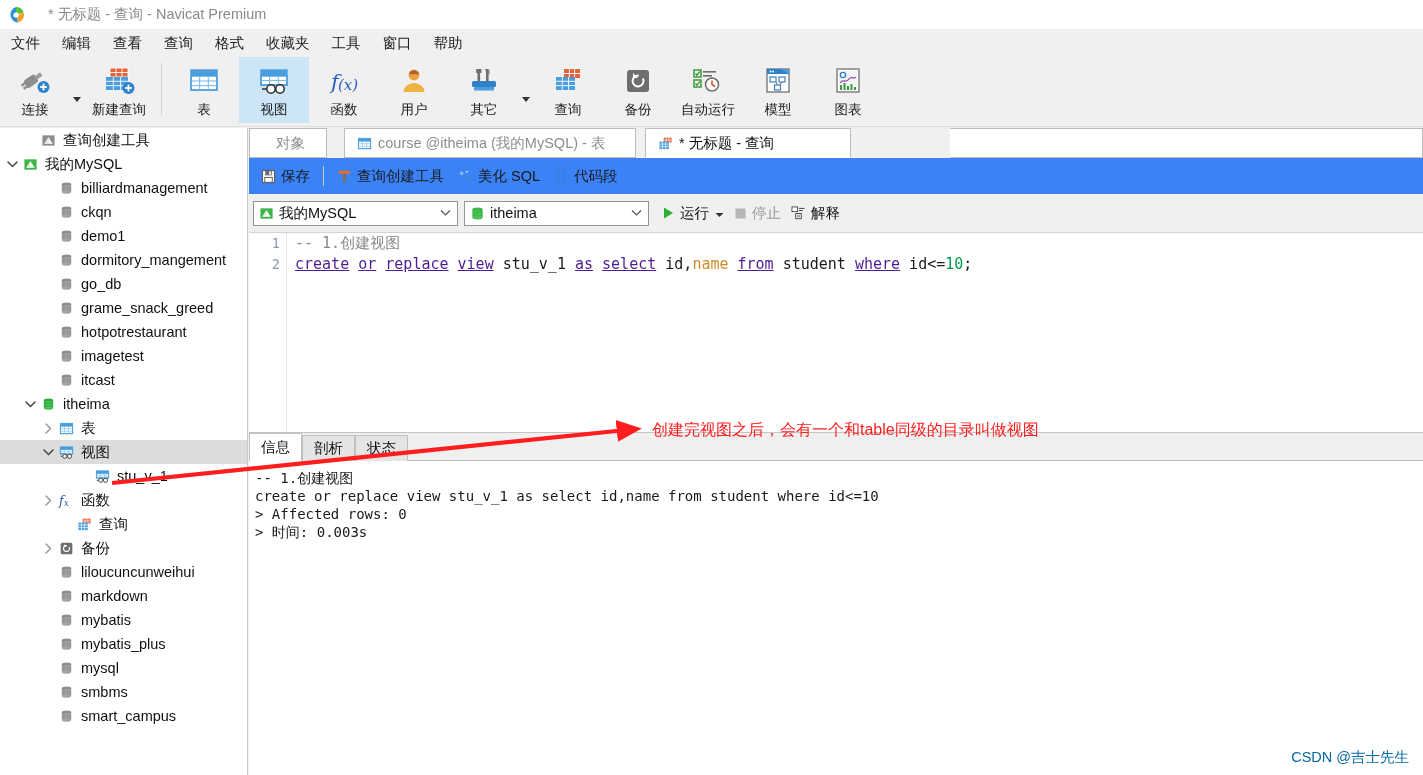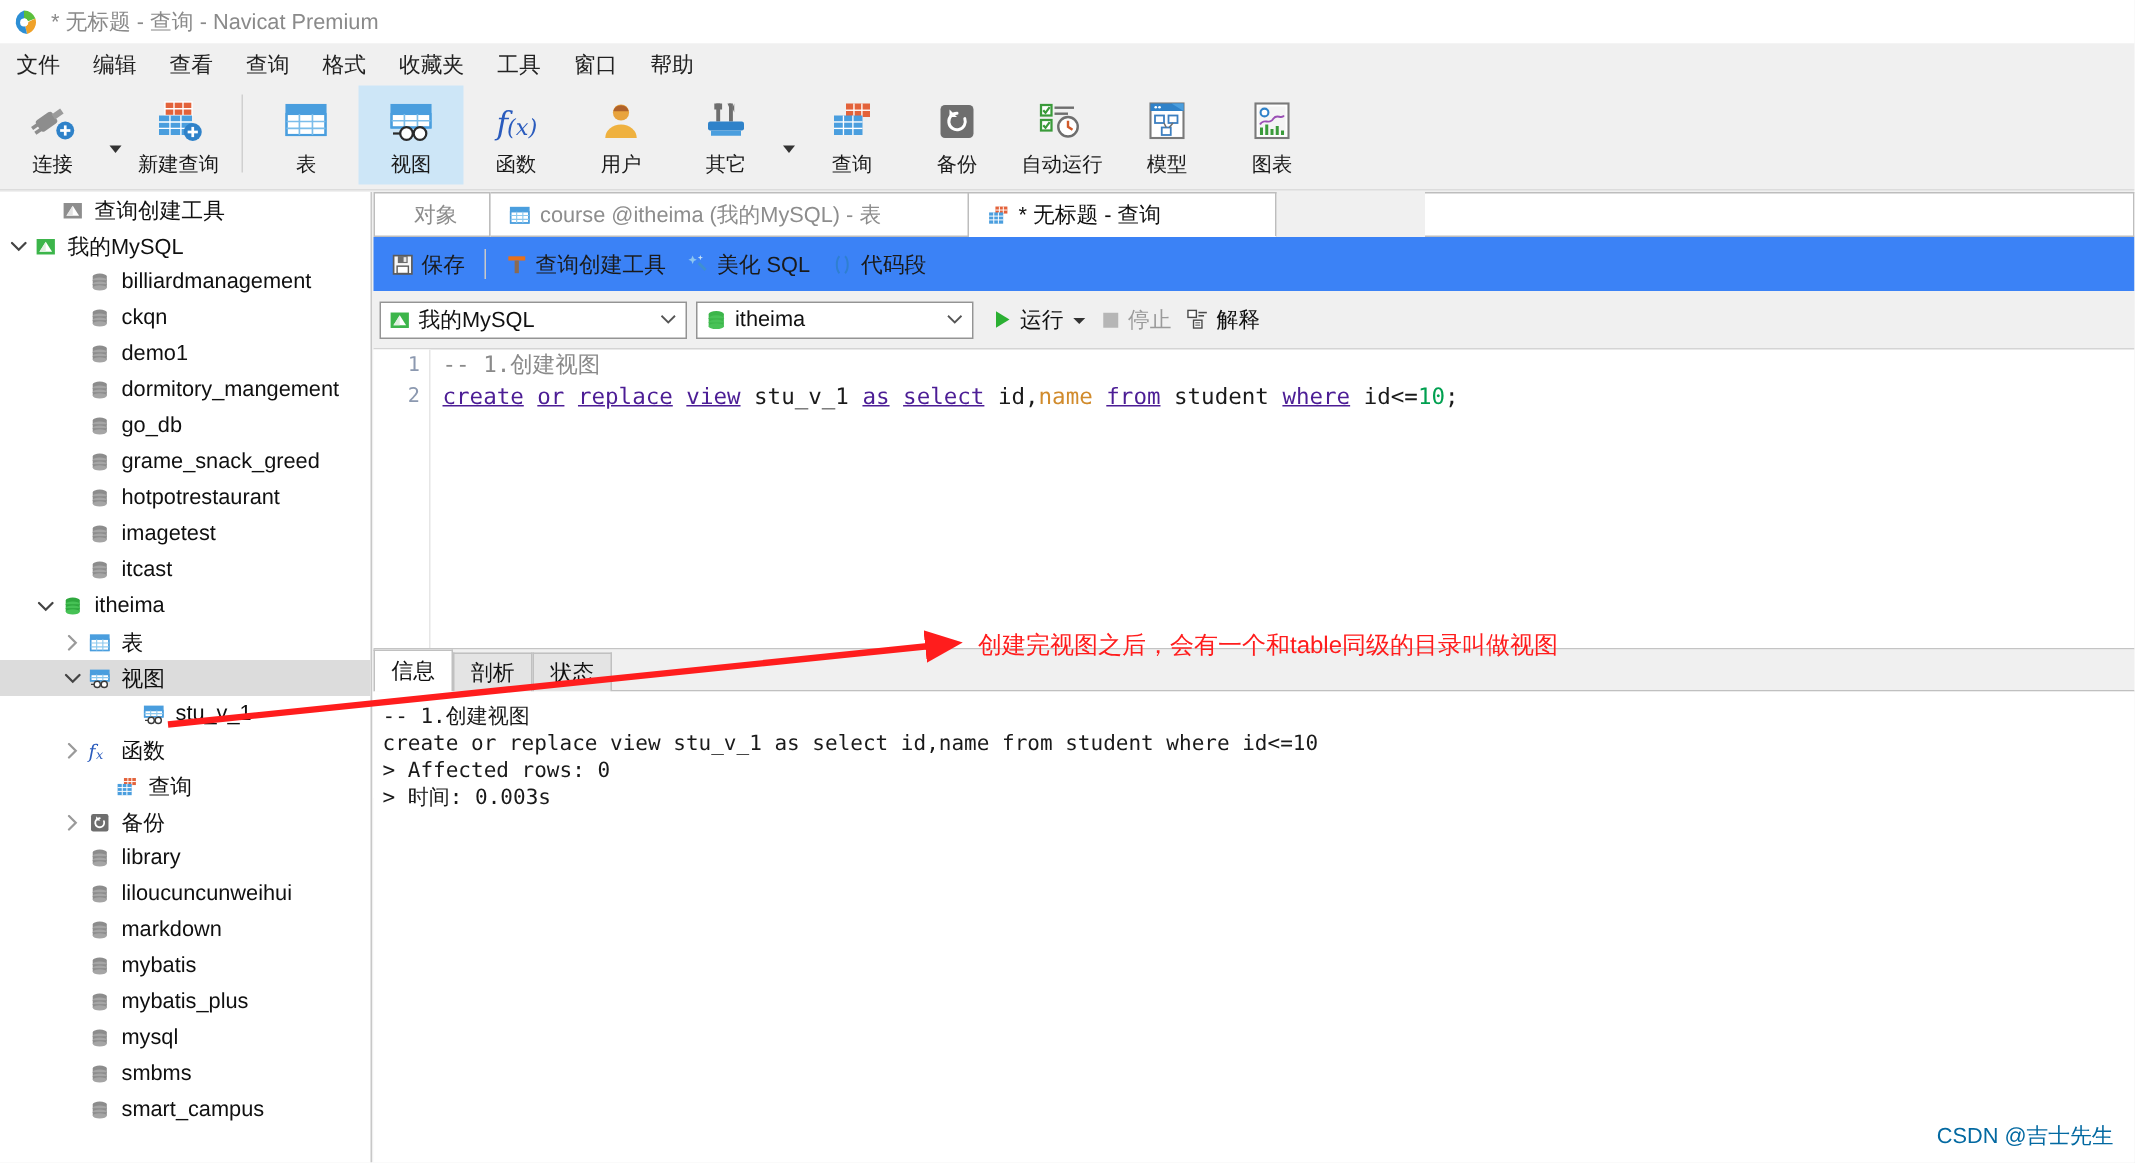--- a/index.html
+++ b/index.html
@@ -15,21 +15,21 @@
 
   
   .titlebar {
     position: absolute; left: 0; top: 0; width: 1423px; height: 29px;
     background: #ffffff;
     display: flex; align-items: center;
     padding-left: 6px;
   }
   .app-logo { width: 20px; height: 20px; position: relative; flex: 0 0 auto; margin-right: 8px; }
   .app-logo svg { display:block; }
-  .title-text { font-size: 14.5px; color: #8a8a8a; white-space: nowrap; }
+  .title-text { font-size: 14.5px; color: #8a8a8a; white-space: nowrap; margin-left: 14px; }
   .title-text .tstar { color:#8a8a8a; }
   .title-text .tmain { color:#8a8a8a; }
 
   
   .menubar {
     position: absolute; left: 0; top: 29px; width: 1423px; height: 28px;
     background: #f0f0f0;
     display: flex; align-items: center;
   }
   .menu-item {
@@ -750,36 +750,20 @@
           <svg width="15" height="15" viewBox="0 0 16 16">
       <ellipse cx="8" cy="3.4" rx="5" ry="1.9" fill="#8d8d8d"></ellipse>
       <rect x="3" y="3.4" width="10" height="2.8" fill="#8d8d8d"></rect>
       <ellipse cx="8" cy="6.2" rx="5" ry="1.9" fill="#a5a5a5"></ellipse>
       <rect x="3" y="6.2" width="10" height="2.8" fill="#8d8d8d"></rect>
       <ellipse cx="8" cy="9" rx="5" ry="1.9" fill="#a5a5a5"></ellipse>
       <rect x="3" y="9" width="10" height="2.6" fill="#8d8d8d"></rect>
       <ellipse cx="8" cy="11.6" rx="5" ry="1.9" fill="#a5a5a5"></ellipse>
     </svg>
         </div>
-        <div class="tlabel">library</div>
-      </div>
-      <div class="tree-row">
-        <div style="width: 40px; flex: 0 0 auto;"></div>
-        <div class="tw"></div>
-        <div class="ticon">
-          <svg width="15" height="15" viewBox="0 0 16 16">
-      <ellipse cx="8" cy="3.4" rx="5" ry="1.9" fill="#8d8d8d"></ellipse>
-      <rect x="3" y="3.4" width="10" height="2.8" fill="#8d8d8d"></rect>
-      <ellipse cx="8" cy="6.2" rx="5" ry="1.9" fill="#a5a5a5"></ellipse>
-      <rect x="3" y="6.2" width="10" height="2.8" fill="#8d8d8d"></rect>
-      <ellipse cx="8" cy="9" rx="5" ry="1.9" fill="#a5a5a5"></ellipse>
-      <rect x="3" y="9" width="10" height="2.6" fill="#8d8d8d"></rect>
-      <ellipse cx="8" cy="11.6" rx="5" ry="1.9" fill="#a5a5a5"></ellipse>
-    </svg>
-        </div>
         <div class="tlabel">liloucuncunweihui</div>
       </div>
       <div class="tree-row">
         <div style="width: 40px; flex: 0 0 auto;"></div>
         <div class="tw"></div>
         <div class="ticon">
           <svg width="15" height="15" viewBox="0 0 16 16">
       <ellipse cx="8" cy="3.4" rx="5" ry="1.9" fill="#8d8d8d"></ellipse>
       <rect x="3" y="3.4" width="10" height="2.8" fill="#8d8d8d"></rect>
       <ellipse cx="8" cy="6.2" rx="5" ry="1.9" fill="#a5a5a5"></ellipse>
@@ -889,21 +873,21 @@
       <g stroke="#fff" stroke-width="0.7">
         <line x1="1.5" y1="8.6" x2="11.5" y2="8.6"></line>
                 <line x1="1.5" y1="11.3" x2="11.5" y2="11.3"></line>
         <line x1="4.8" y1="6" x2="4.8" y2="14"></line>
                 <line x1="8.1" y1="6" x2="8.1" y2="14"></line>
       </g>
     </svg>
           </span>
           <span>* 无标题 - 查询</span>
         </div>
-        <div class="tab inactive" style="left: 77px; width: 320px;">
+        <div class="tab inactive" style="left: 95px; width: 292px;">
           <span class="tabico">
             <svg width="15" height="15" viewBox="0 0 16 16">
       <rect x="1.5" y="2.5" width="13" height="3" fill="#4a9ede"></rect>
       <rect x="1.5" y="5.5" width="13" height="8" fill="#ffffff" stroke="#4a9ede" stroke-width="1"></rect>
       <rect x="1.5" y="2.5" width="13" height="11" fill="none" stroke="#4a9ede" stroke-width="1"></rect>
       <g stroke="#8cc8ee" stroke-width="0.8">
         <line x1="1.5" y1="8.2" x2="14.5" y2="8.2"></line>
                 <line x1="1.5" y1="10.9" x2="14.5" y2="10.9"></line>
         <line x1="5.8" y1="5.5" x2="5.8" y2="13.5"></line>
                 <line x1="10.2" y1="5.5" x2="10.2" y2="13.5"></line>

